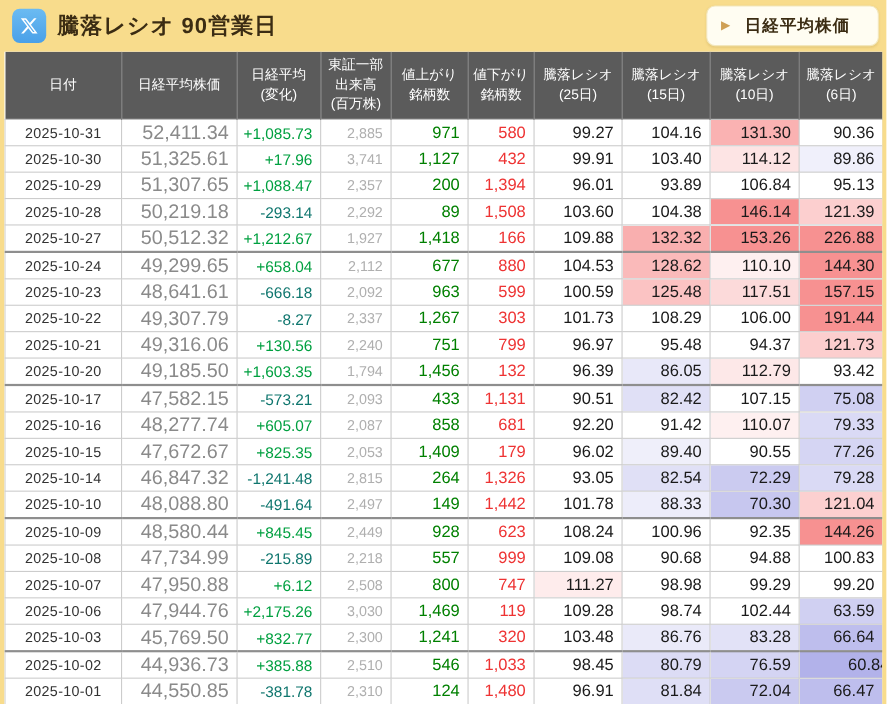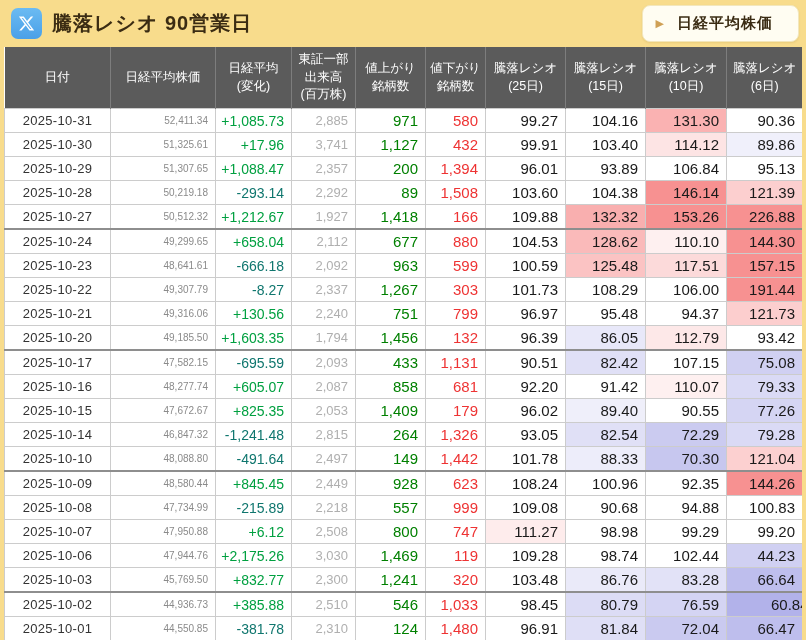--- a/index.html
+++ b/index.html
@@ -20,21 +20,21 @@
   
   .content{margin:0 4px;height:593px;overflow:hidden;background:#ffffff;}
   table{border-collapse:collapse;width:798px;table-layout:fixed;}
   thead th{background:#5B5B5B;color:#FFFFFF;font-weight:normal;font-size:12.5px;line-height:1.4;
            height:61px;border-left:1px solid #7D7D7D;text-align:center;vertical-align:middle;padding:0;}
   thead th:first-child{border-left:none;}
   tbody td{height:23px;border:1px solid #CCCCCC;font-size:15px;color:#1A1A1A;
            text-align:right;padding:0 7px 0 0;white-space:nowrap;overflow:hidden;vertical-align:middle;}
   tbody tr.sep td{border-top:2px solid #8E8E8E;}
   td.date{text-align:center;color:#333333;font-size:13px;padding:0;letter-spacing:0.3px;}
-  td.close{color:#8A8A8A;font-size:10px;}
+  td.close{color:#8A8A8A;font-size:18px;}
   td.chg{font-size:14px;}
   td.pos{color:#00A040;}
   td.neg{color:#0f766e;}
   td.vol{color:#AFAFAF;font-size:13px;}
   td.adv{color:#008000;}
   td.dec{color:#EE3333;}
 </style>
 </head>
 <body>
 
@@ -197,21 +197,21 @@
             <td class="adv">1,456</td>
             <td class="dec">132</td>
             <td class="ratio">96.39</td>
             <td class="ratio" style="background: rgba(108, 108, 214, 0.157);">86.05</td>
             <td class="ratio" style="background: rgba(242, 72, 72, 0.125);">112.79</td>
             <td class="ratio">93.42</td>
           </tr>
           <tr class="sep">
             <td class="date">2025-10-17</td>
             <td class="close">47,582.15</td>
-            <td class="chg neg">-695.59</td>
+            <td class="chg neg">-573.21</td>
             <td class="vol">2,093</td>
             <td class="adv">433</td>
             <td class="dec">1,131</td>
             <td class="ratio">90.51</td>
             <td class="ratio" style="background: rgba(108, 108, 214, 0.21);">82.42</td>
             <td class="ratio">107.15</td>
             <td class="ratio" style="background: rgba(108, 108, 214, 0.318);">75.08</td>
           </tr>
           <tr>
             <td class="date">2025-10-16</td>
@@ -300,21 +300,21 @@
           <tr>
             <td class="date">2025-10-06</td>
             <td class="close">47,944.76</td>
             <td class="chg pos">+2,175.26</td>
             <td class="vol">3,030</td>
             <td class="adv">1,469</td>
             <td class="dec">119</td>
             <td class="ratio">109.28</td>
             <td class="ratio">98.74</td>
             <td class="ratio">102.44</td>
-            <td class="ratio" style="background: rgba(108, 108, 214, 0.32);">44.23</td>
+            <td class="ratio" style="background: rgba(108, 108, 214, 0.32);">63.59</td>
           </tr>
           <tr>
             <td class="date">2025-10-03</td>
             <td class="close">45,769.50</td>
             <td class="chg pos">+832.77</td>
             <td class="vol">2,300</td>
             <td class="adv">1,241</td>
             <td class="dec">320</td>
             <td class="ratio">103.48</td>
             <td class="ratio" style="background: rgba(108, 108, 214, 0.145);">86.76</td>

